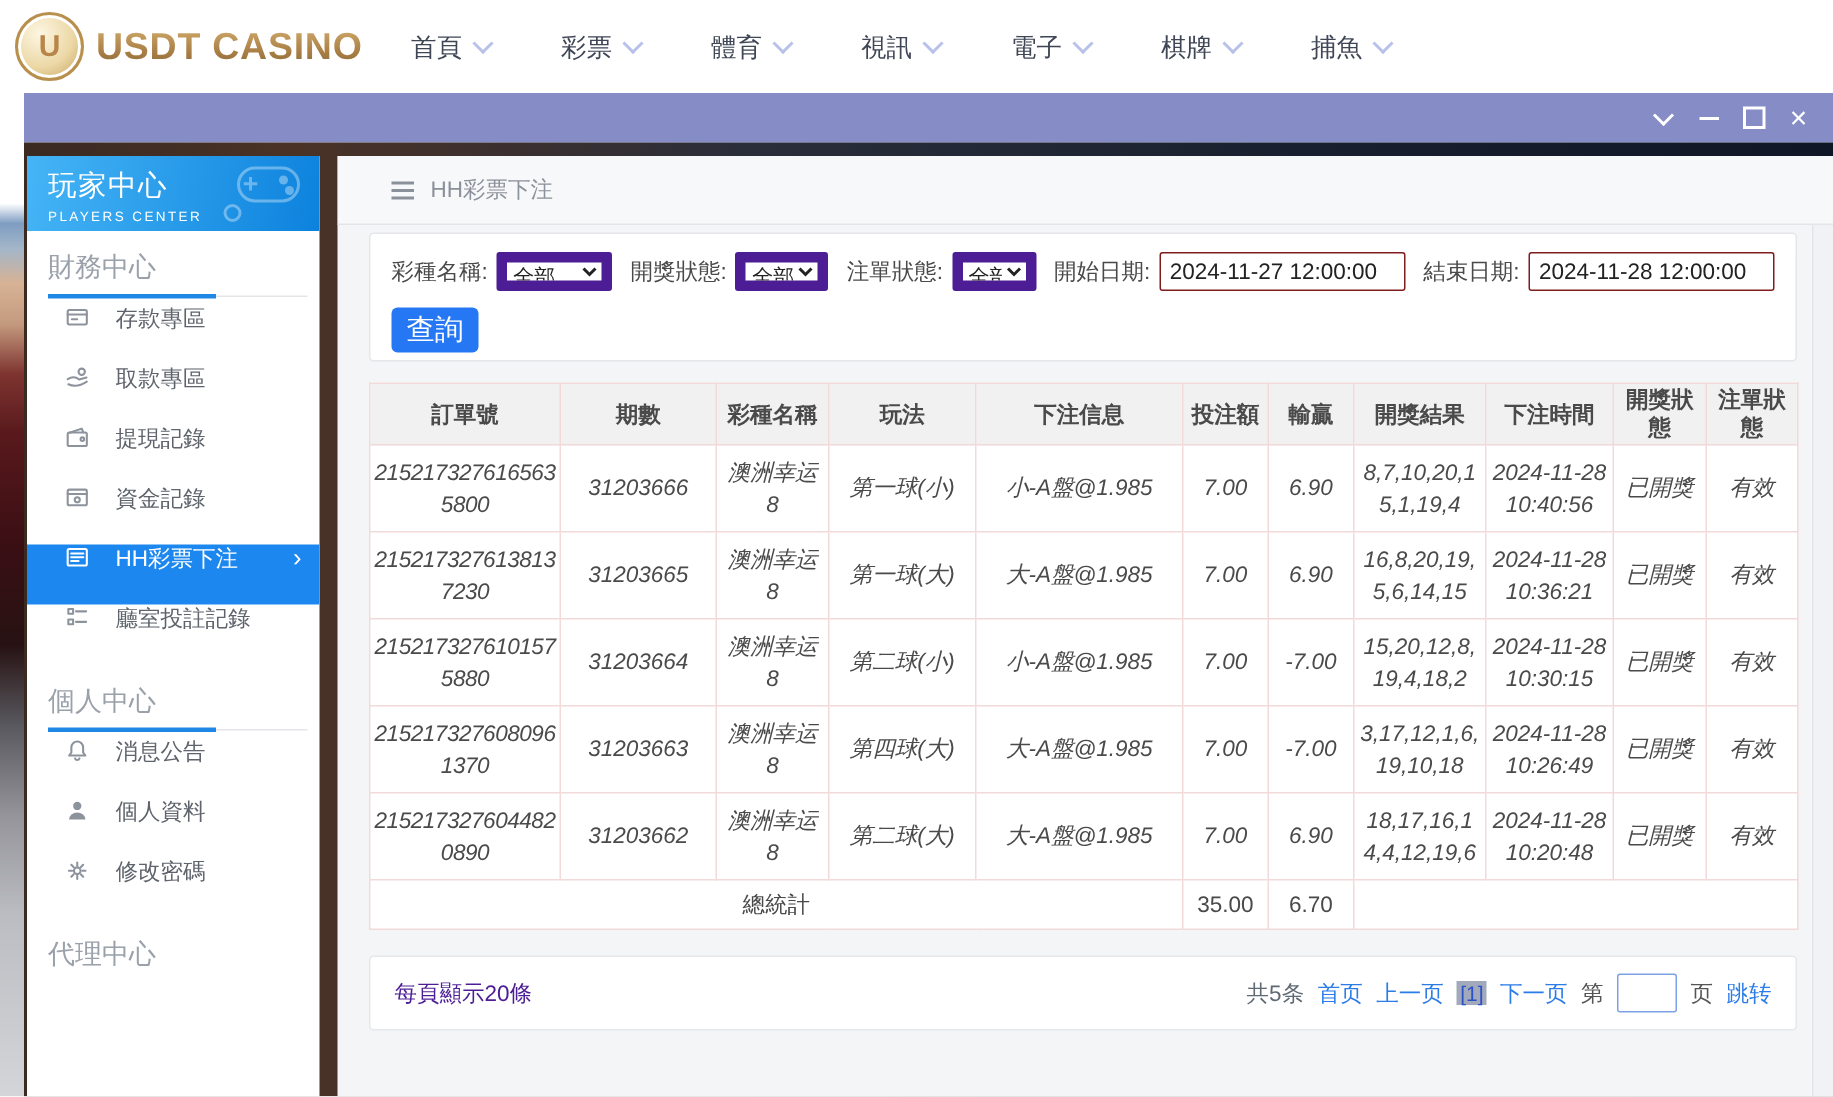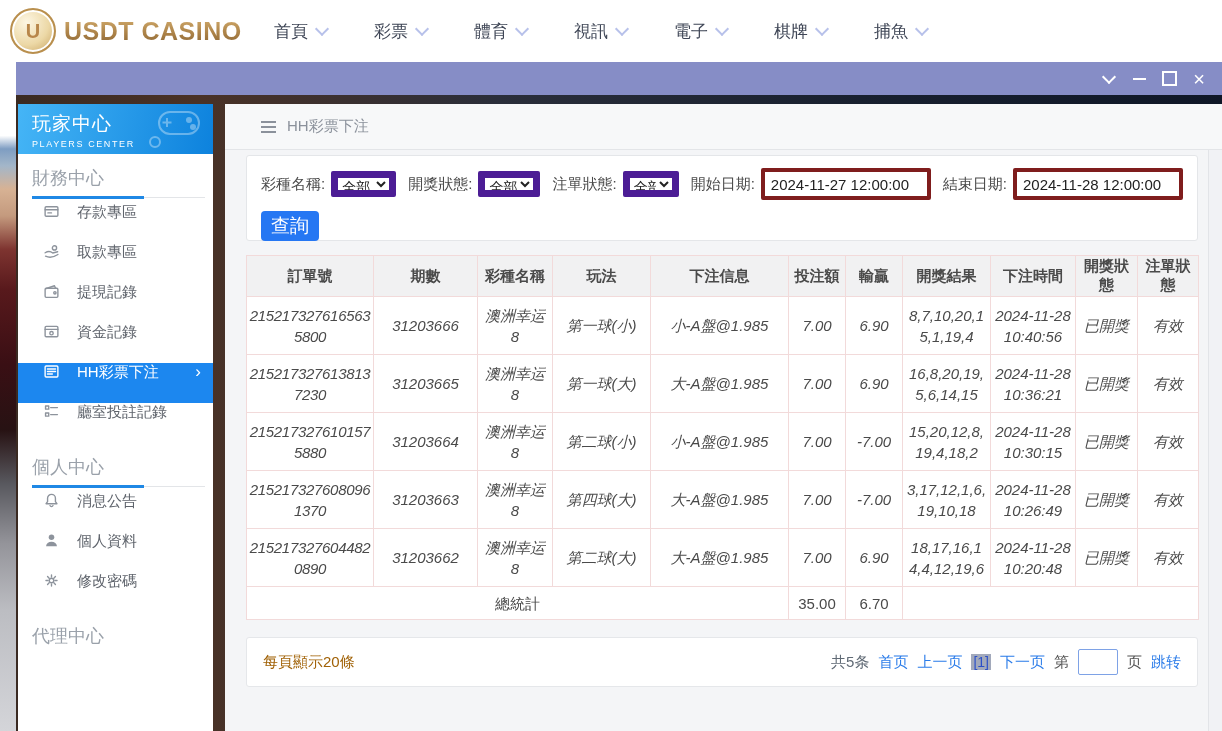--- a/index.html
+++ b/index.html
@@ -72,40 +72,40 @@
     linear-gradient(#8b919b,#8b919b) 0 10px/100% 2px no-repeat;}
 
   .filter-panel{margin:5px 0 0 21px;width:952px;height:86px;background:#fff;border:1px solid #e4e6e9;
     border-radius:3px;padding:12px 14px;box-sizing:border-box;}
   .filter-row{display:flex;align-items:center;gap:6px;font-size:15px;color:#4a4a4a;white-space:nowrap;}
   .f-label{margin-left:6px;}
   .filter-row .f-label:first-child{margin-left:0;}
   .filter-row select{height:26px;border:7px solid #4c1d95;background:#fff;font-size:14px;color:#222;
     border-radius:2px;font-family:inherit;}
   .sel-0{width:112px;}.sel-1{width:66px;}.sel-2{width:56px;}
-  .f-input{width:150px;height:24px;border:4px solid #7f1d1d;border-radius:2px;font-size:15px;color:#222;
+  .f-input{width:150px;height:24px;border:1px solid #7f1d1d;border-radius:2px;font-size:15px;color:#222;
     padding:0 6px;font-family:inherit;}
   .btn-query{margin-top:11px;min-width:46px;height:30px;background:#2577f3;color:#fff;border:none;
     border-radius:4px;font-size:19px;cursor:pointer;font-family:inherit;padding:0 10px;}
 
   .table-panel{margin:14px 0 0 21px;width:952px;background:#fff;}
   table{width:952px;border-collapse:collapse;table-layout:fixed;border:1px solid #e6e8eb;}
   th{height:40px;background:#f1f1f2;font-size:15px;font-weight:bold;color:#4a4a4a;
     border:1px solid #f2dada;padding:0 1px;}
   td{font-size:15px;color:#4a4a4a;text-align:center;border:1px solid #f2dada;
     padding:2px 3px;line-height:1.4;}
   tr.data-row{height:58px;font-style:italic;}
   tr.sum-row{height:33px;}
   .c-ordernum{word-break:break-all;letter-spacing:-.3px;padding:2px 1px;}
   .c-result{word-break:break-all;}
 
   .footer-panel{margin:17px 0 0 21px;width:952px;height:50px;background:#fff;border:1px solid #e5e7ea;
     border-radius:3px;display:flex;align-items:center;justify-content:space-between;
     padding:0 16px;box-sizing:border-box;}
-  .page-size{color:#a16207;font-size:15px;}
+  .page-size{color:#4c1d95;font-size:15px;}
   .pagination{display:flex;align-items:center;gap:9px;font-size:15px;color:#606a75;}
   .pg-link{color:#2b7ce9;cursor:pointer;text-decoration:none;}
   .pg-cur{background:#a2a9bb;color:#2b50c8;padding:0 2px;font-size:14px;}
   .pg-input{width:34px;height:22px;border:1px solid #7ea2e6;border-radius:2px;font-family:inherit;}
   .pg-txt{color:#555;}
 </style>
 </head>
 <body>
 
 <div id="app">

